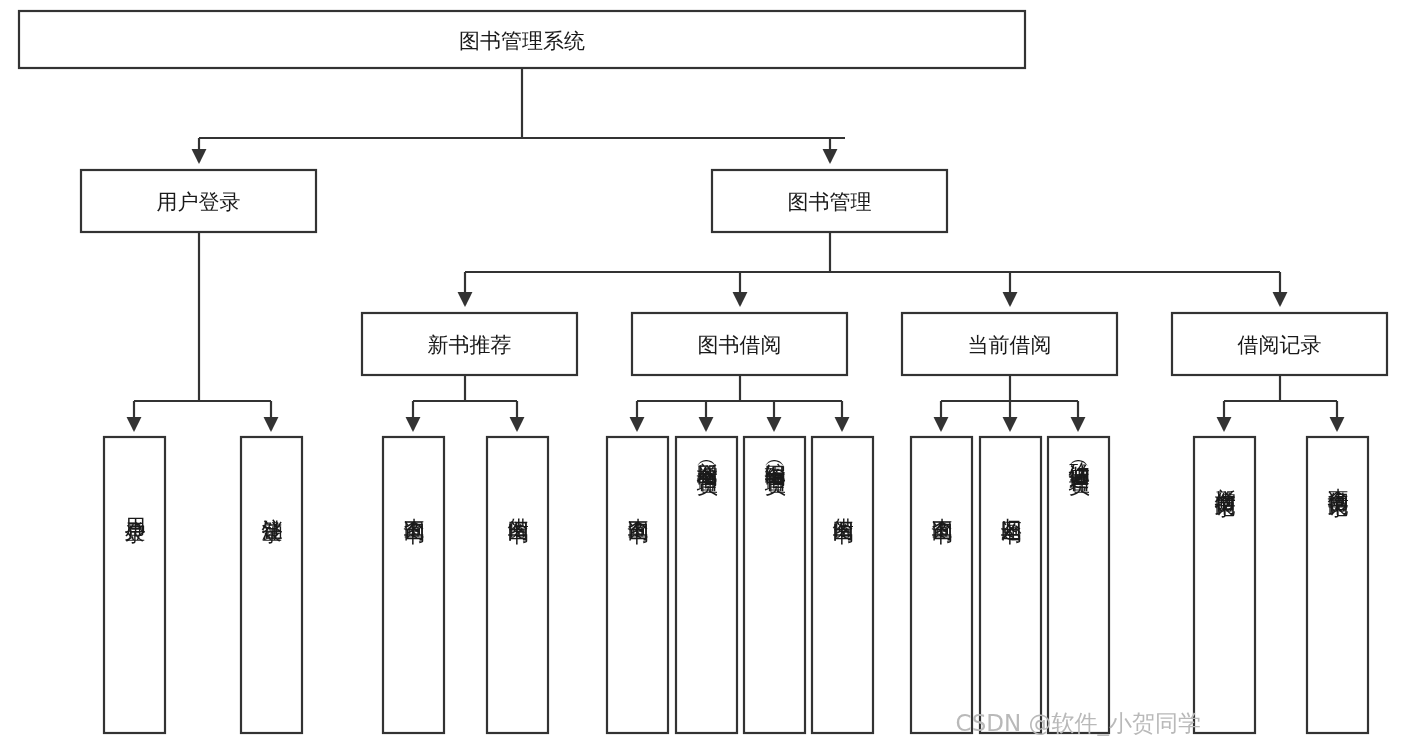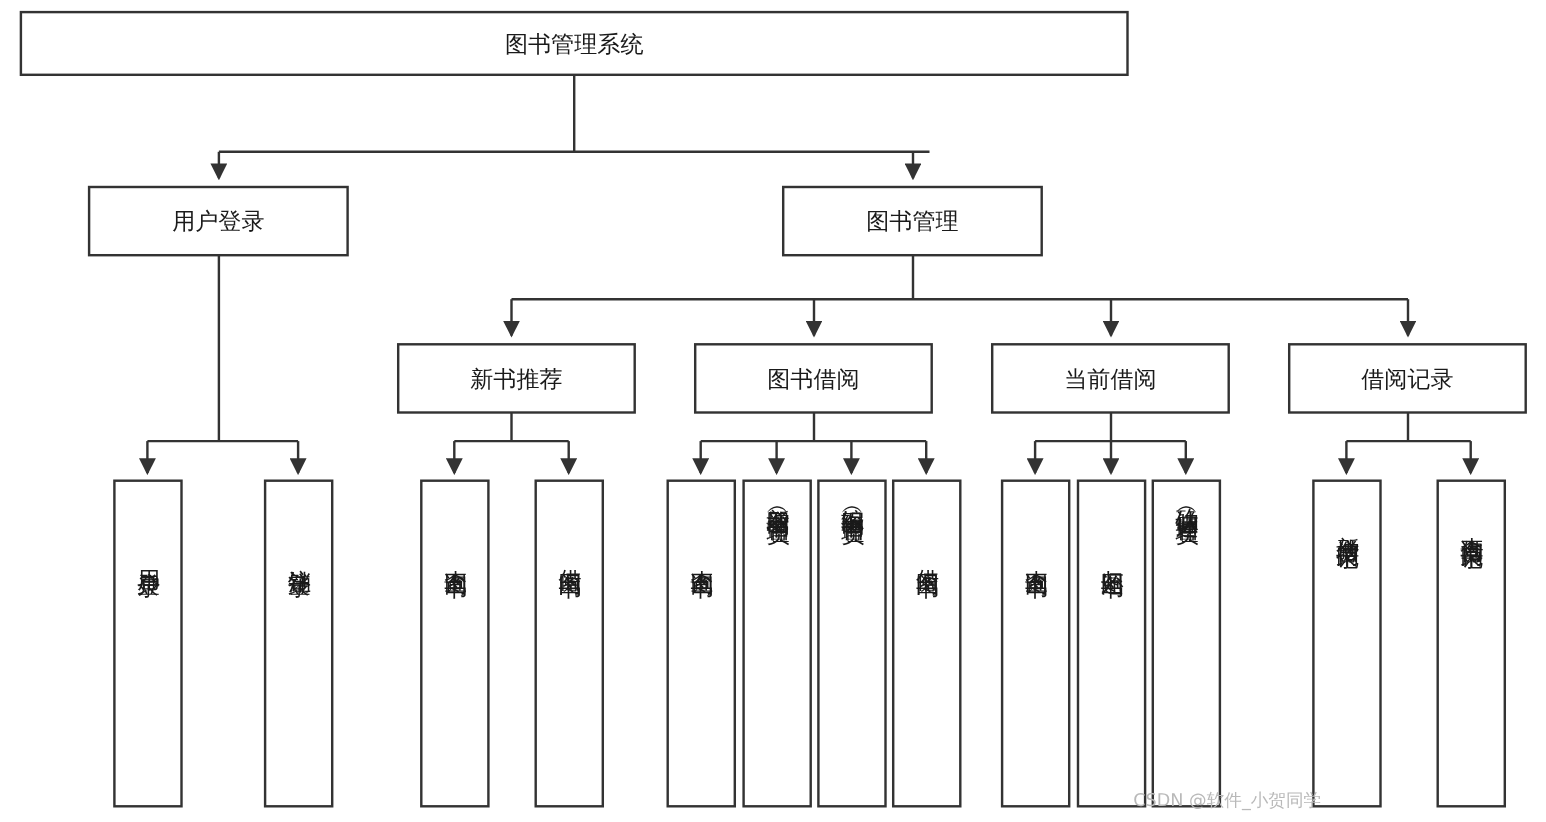--- a/index.html
+++ b/index.html
@@ -62,21 +62,21 @@
     line-height: 1.12;
     letter-spacing: 2px;
     color: #1a1a1a;
     white-space: nowrap;
   }
   #watermark {
     position: absolute;
     right: 12px;
     bottom: 8px;
     font-family: "DejaVu Sans", "Liberation Sans", sans-serif;
-    font-size: 16px;
+    font-size: 23px;
     color: #b9b9b9;
     white-space: nowrap;
     user-select: none;
   }
 </style>
 </head>
 <body>
 
 <div id="diagram-root">
 

